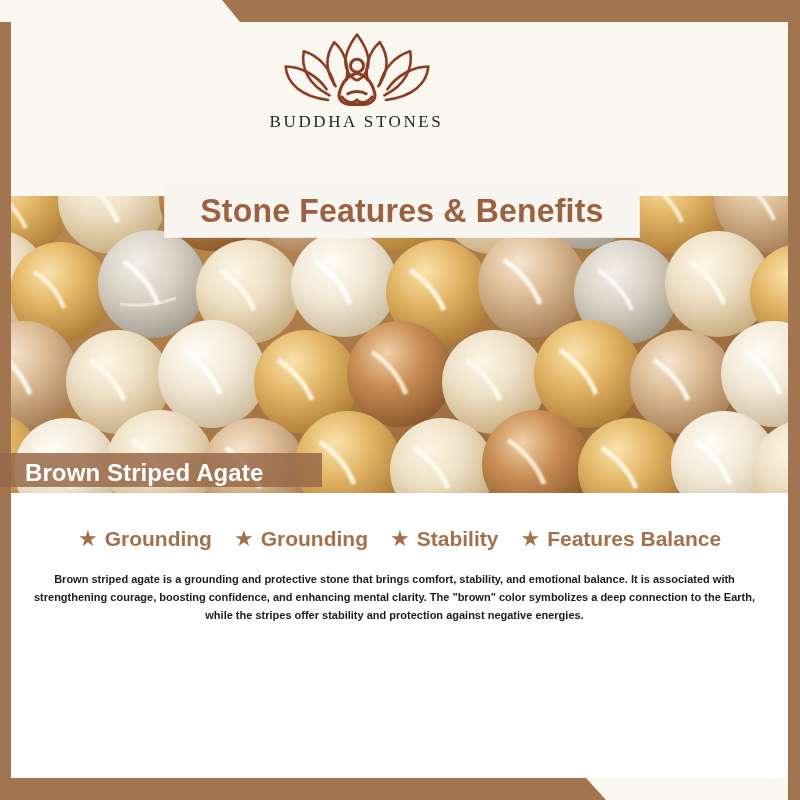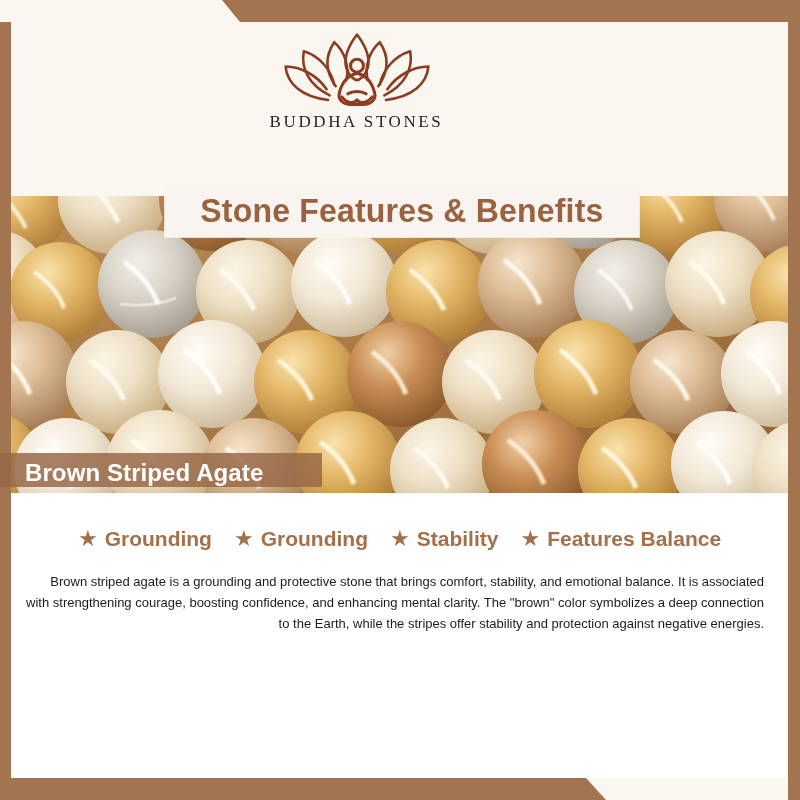--- a/index.html
+++ b/index.html
@@ -127,24 +127,24 @@
     color:#a2704b;
     font-weight:bold;
     font-size:21px;
   }
   .benefit .star{
     font-size:22px;line-height:1;color:#a2704b;
   }
   .description{
     margin:20px 24px 0 14px;
     color:#1c1c1c;
-    font-size:13px;
+    font-size:11px;
     line-height:1.62;
-    text-align:right;
-    font-weight:400;
+    text-align:center;
+    font-weight:700;
   }
 </style>
 </head>
 <body>
 
 <div class="infographic">
 
   <div class="frame-inner-bg"></div>
 
   <div class="photo">

